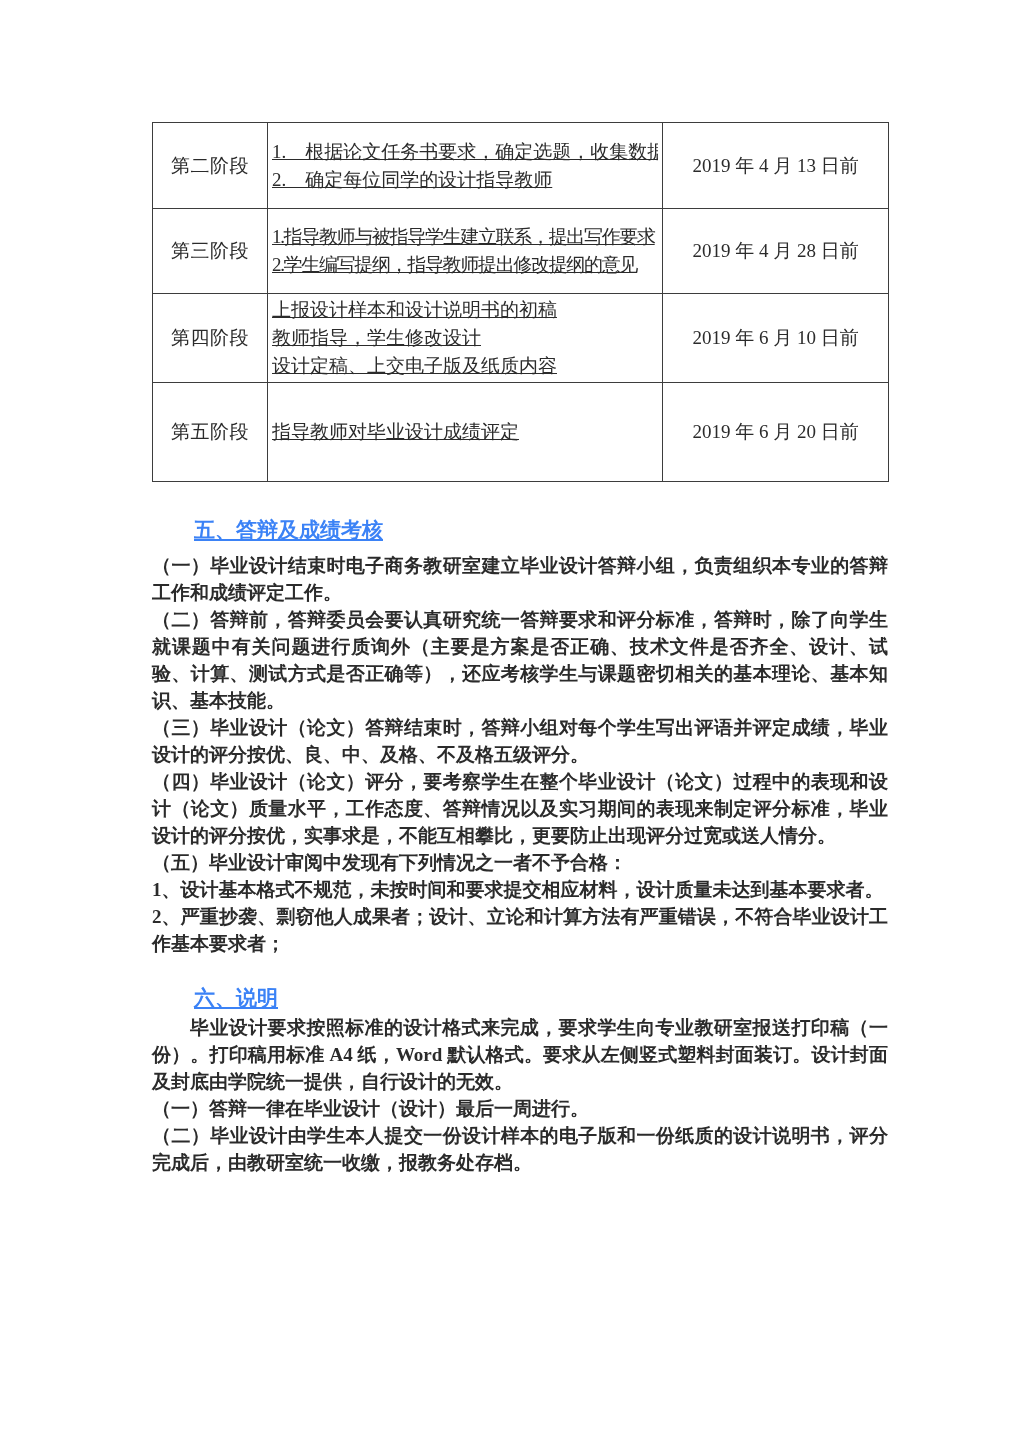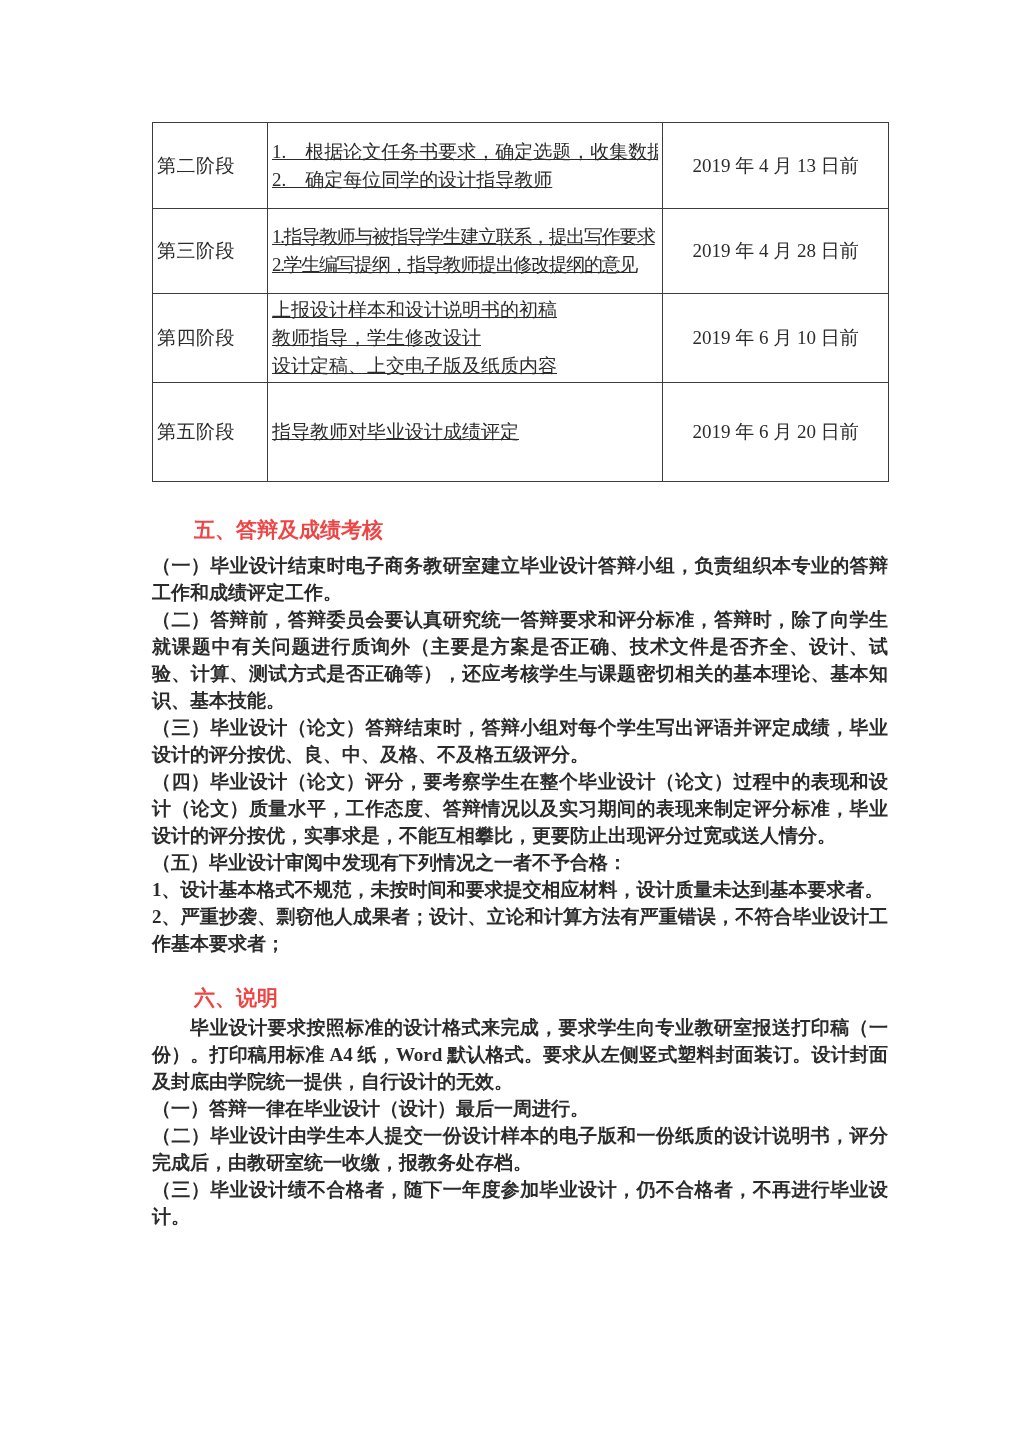--- a/index.html
+++ b/index.html
@@ -34,39 +34,40 @@
   table.schedule td {
     border: 1.6px solid #3d3d3d;
     vertical-align: middle;
     padding: 2px 4px;
     overflow: hidden;
   }
   tr.row-1 { height: 86px; }
   tr.row-2 { height: 85px; padding-left: 32px; }
   tr.row-3 { height: 88px; }
   tr.row-4 { height: 99px; }
-  td.stage-cell   { text-align: left; letter-spacing: 0.5px; }
+  td.stage-cell   { text-align: center; letter-spacing: 0.5px; }
   td.tasks-cell   { padding-left: 6px; padding-right: 2px; text-decoration: underline; }
   td.deadline-cell{ text-align: center; }
   .task-line {
     line-height: 28px;
     white-space: nowrap;
     overflow: hidden;
   }
   tr.row-2 .task-line { letter-spacing: -0.07em; }
 
   
   .doc-section { width: 736px; }
   h2.sec-heading {
     font-size: 21px;
     font-weight: bold;
     line-height: 30px;
-    color: #ef4444;
+    color: #3b82f6;
     text-indent: 2em;
     margin: 0;
+    text-decoration: underline;
   }
   #defense-heading { margin: 33px 0 7px 0; }
   #notes-heading   { margin: 26px 0 1px 0; }
   p.doc-par {
     margin: 0;
     font-size: 19px;
     line-height: 27px;
     text-align: justify;
     text-justify: inter-character;
     color: #2b2b2b;
@@ -131,17 +132,16 @@
       <p class="doc-par">（五）毕业设计审阅中发现有下列情况之一者不予合格：</p>
       <p class="doc-par">1、设计基本格式不规范，未按时间和要求提交相应材料，设计质量未达到基本要求者。</p>
       <p class="doc-par">2、严重抄袭、剽窃他人成果者；设计、立论和计算方法有严重错误，不符合毕业设计工作基本要求者；</p>
     </section>
 
     <section class="doc-section">
       <h2 class="sec-heading" id="notes-heading">六、说明</h2>
       <p class="doc-par first-indent">毕业设计要求按照标准的设计格式来完成，要求学生向专业教研室报送打印稿（一份）。打印稿用标准 A4 纸，Word 默认格式。要求从左侧竖式塑料封面装订。设计封面及封底由学院统一提供，自行设计的无效。</p>
       <p class="doc-par">（一）答辩一律在毕业设计（设计）最后一周进行。</p>
       <p class="doc-par">（二）毕业设计由学生本人提交一份设计样本的电子版和一份纸质的设计说明书，评分完成后，由教研室统一收缴，报教务处存档。</p>
-      <p class="doc-par">（三）毕业设计绩不合格者，随下一年度参加毕业设计，仍不合格者，不再进行毕业设计。</p>
     </section>
 
   </div>
 </div>
 
 </body></html>

